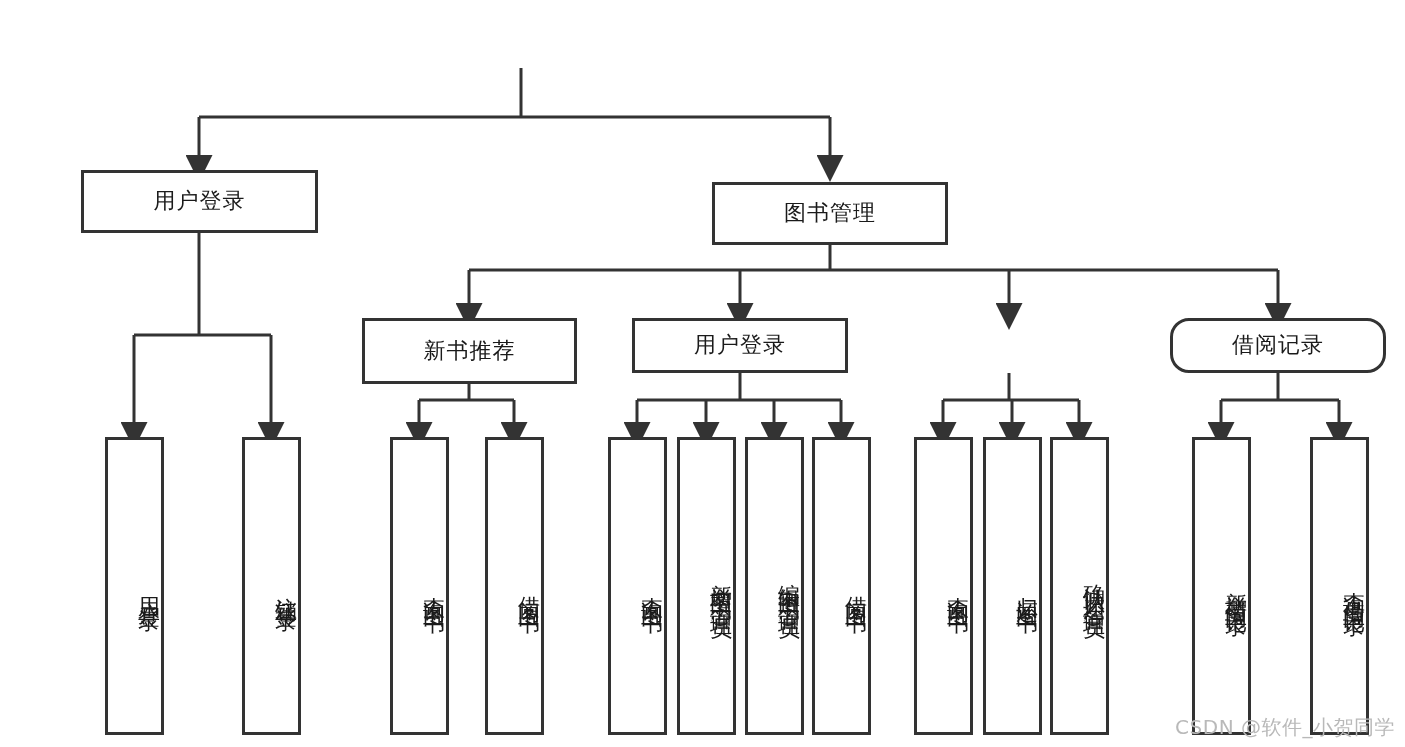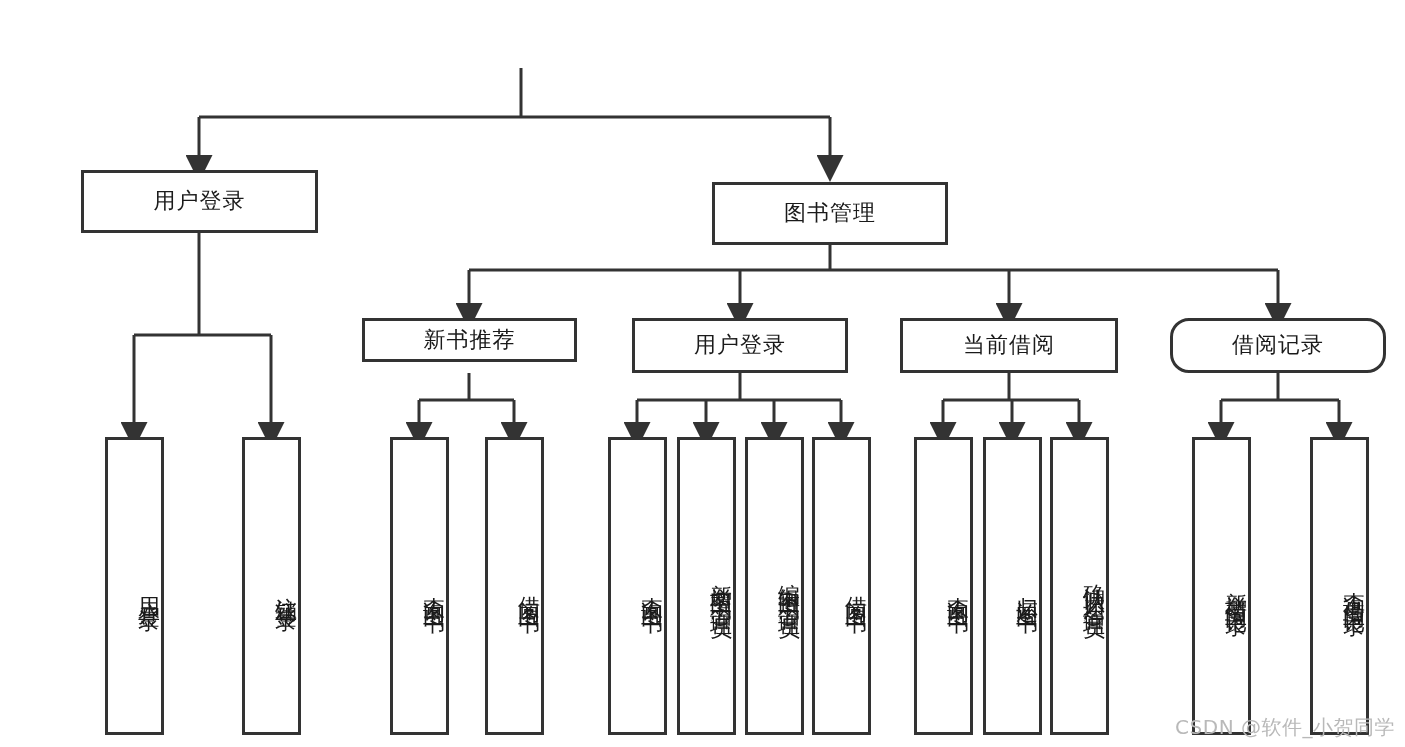--- a/index.html
+++ b/index.html
@@ -129,31 +129,28 @@
 
 
   <div class="node horizontal" style="left:81px; top:170px; width:237px; height:63px;">
     <span class="node-label">用户登录</span>
   </div>
 
   <div class="node horizontal" style="left:712px; top:170px; width:236px; height:63px;margin-top:12px;">
     <span class="node-label">图书管理</span>
   </div>
 
-  <div class="node horizontal" style="left:362px; top:318px; width:215px; height:44px;">
+  <div class="node horizontal" style="left:362px; top:318px; width:215px; height:66px;">
     <span class="node-label">新书推荐</span>
   </div>
 
   <div class="node horizontal" style="left:632px; top:318px; width:216px; height:55px;">
     <span class="node-label">用户登录</span>
   </div>
 
-  <div class="node horizontal" style="left:900px; top:318px; width:218px; height:55px;">
-    <span class="node-label">当前借阅</span>
-  </div>
 
   <div class="node horizontal" style="left:1170px; top:318px; width:216px; height:55px;border-radius:19px;">
     <span class="node-label">借阅记录</span>
   </div>
 
   <div class="node vertical" style="left:105px; top:437px; width:59px; height:298px;">
     <span class="node-label">用户登录</span>
   </div>
 
   <div class="node vertical" style="left:242px; top:437px; width:59px; height:298px;">

